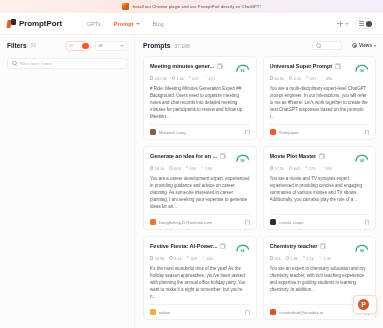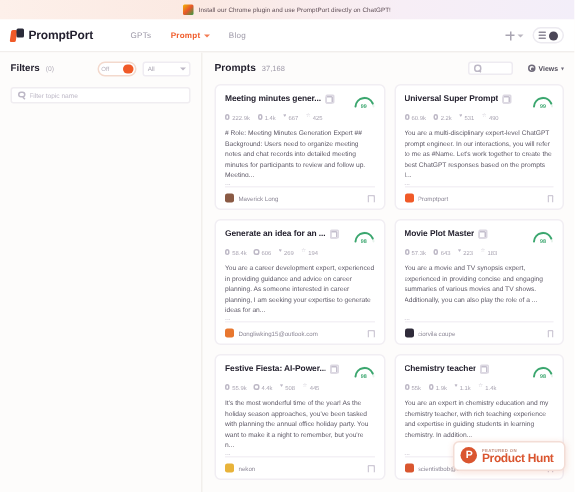--- a/index.html
+++ b/index.html
@@ -509,19 +509,15 @@
     </div>
           </div>
         </div>
     </div>
   </div>
 
   <div class="ph-badge">
     <span class="ph-logo">
       <span>P</span>
     </span>
-    <span class="ph-txt">
-      <span class="ph-kicker">FEATURED ON</span>
-      <span class="ph-name">Product Hunt</span>
-    </span>
   </div>
 
 </div>
 
 </body></html>

